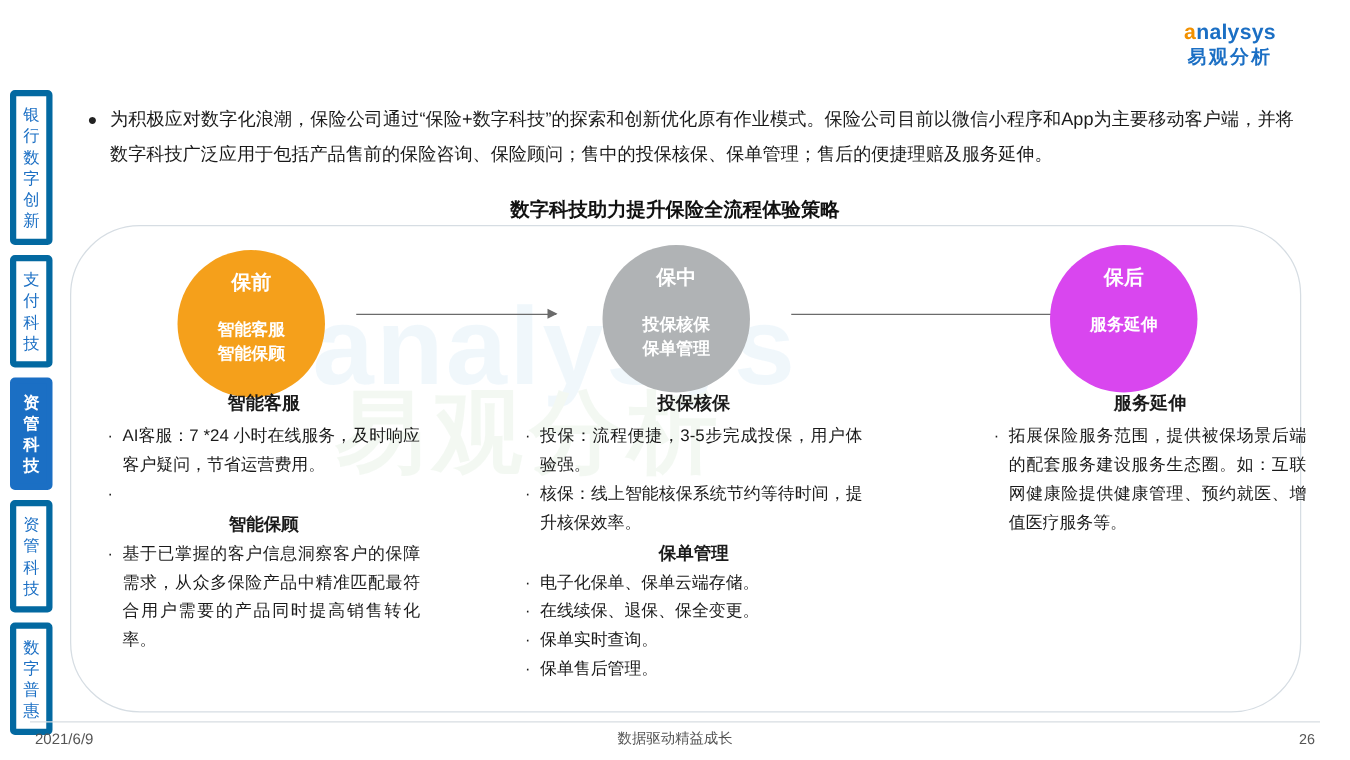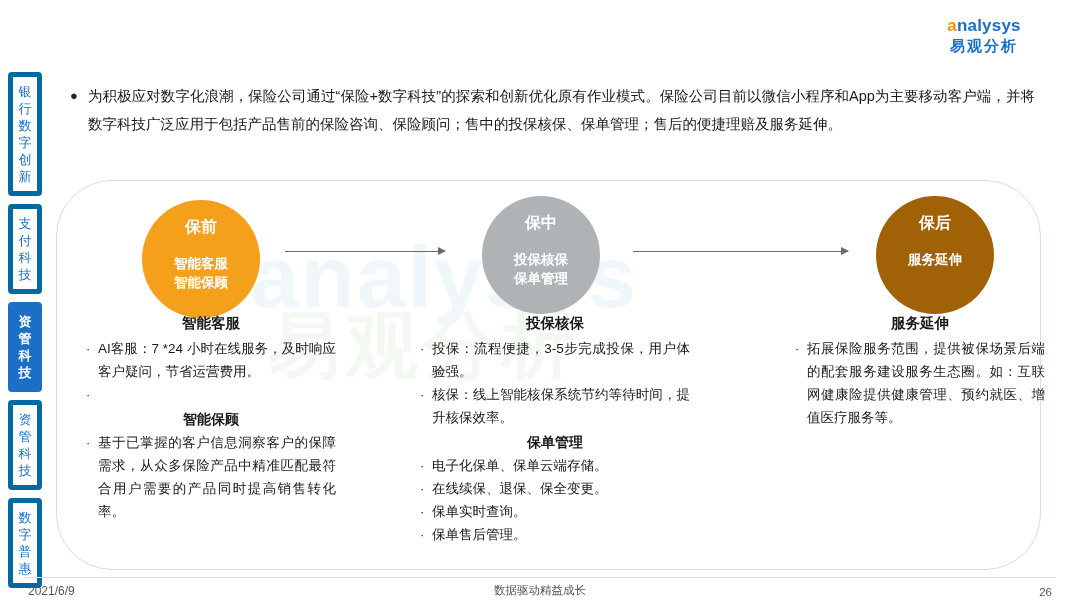--- a/index.html
+++ b/index.html
@@ -169,21 +169,21 @@
     line-height: 22px;
   }
   .circle .c-sub {
     margin-top: 16px;
     font-size: 13.5px;
     font-weight: bold;
     line-height: 19px;
   }
   #circle-before { left: 142px; top: 200px; background: #f5a01b; }
   #circle-during { left: 482px; top: 196px; background: #b0b3b5; }
-  #circle-after  { left: 876px; top: 196px; background: #a16207; }
+  #circle-after  { left: 840px; top: 196px; background: #d946ef; }
 
   
   .arrow {
     position: absolute;
     height: 1px;
     background: #6b6b6b;
     top: 251px;
   }
   .arrow::after {
     content: "";
@@ -274,20 +274,21 @@
     <div class="rail-item active"><span>资管科技</span></div>
     <div class="rail-item"><span>资管科技</span></div>
     <div class="rail-item"><span>数字普惠</span></div>
   </div>
 
   <div class="intro">
     <div class="intro-bullet">●</div>
     <div class="intro-text">为积极应对数字化浪潮，保险公司通过“保险+数字科技”的探索和创新优化原有作业模式。保险公司目前以微信小程序和App为主要移动客户端，并将数字科技广泛应用于包括产品售前的保险咨询、保险顾问；售中的投保核保、保单管理；售后的便捷理赔及服务延伸。</div>
   </div>
 
+  <div class="sub-heading">数字科技助力提升保险全流程体验策略</div>
 
   <div class="frame"></div>
 
   <div class="watermark">
     <div class="wm-en">analysys</div>
     <div class="wm-cn">易观分析</div>
   </div>
 
   <div class="arrow" id="arrow-1"></div>
   <div class="arrow" id="arrow-2"></div>

